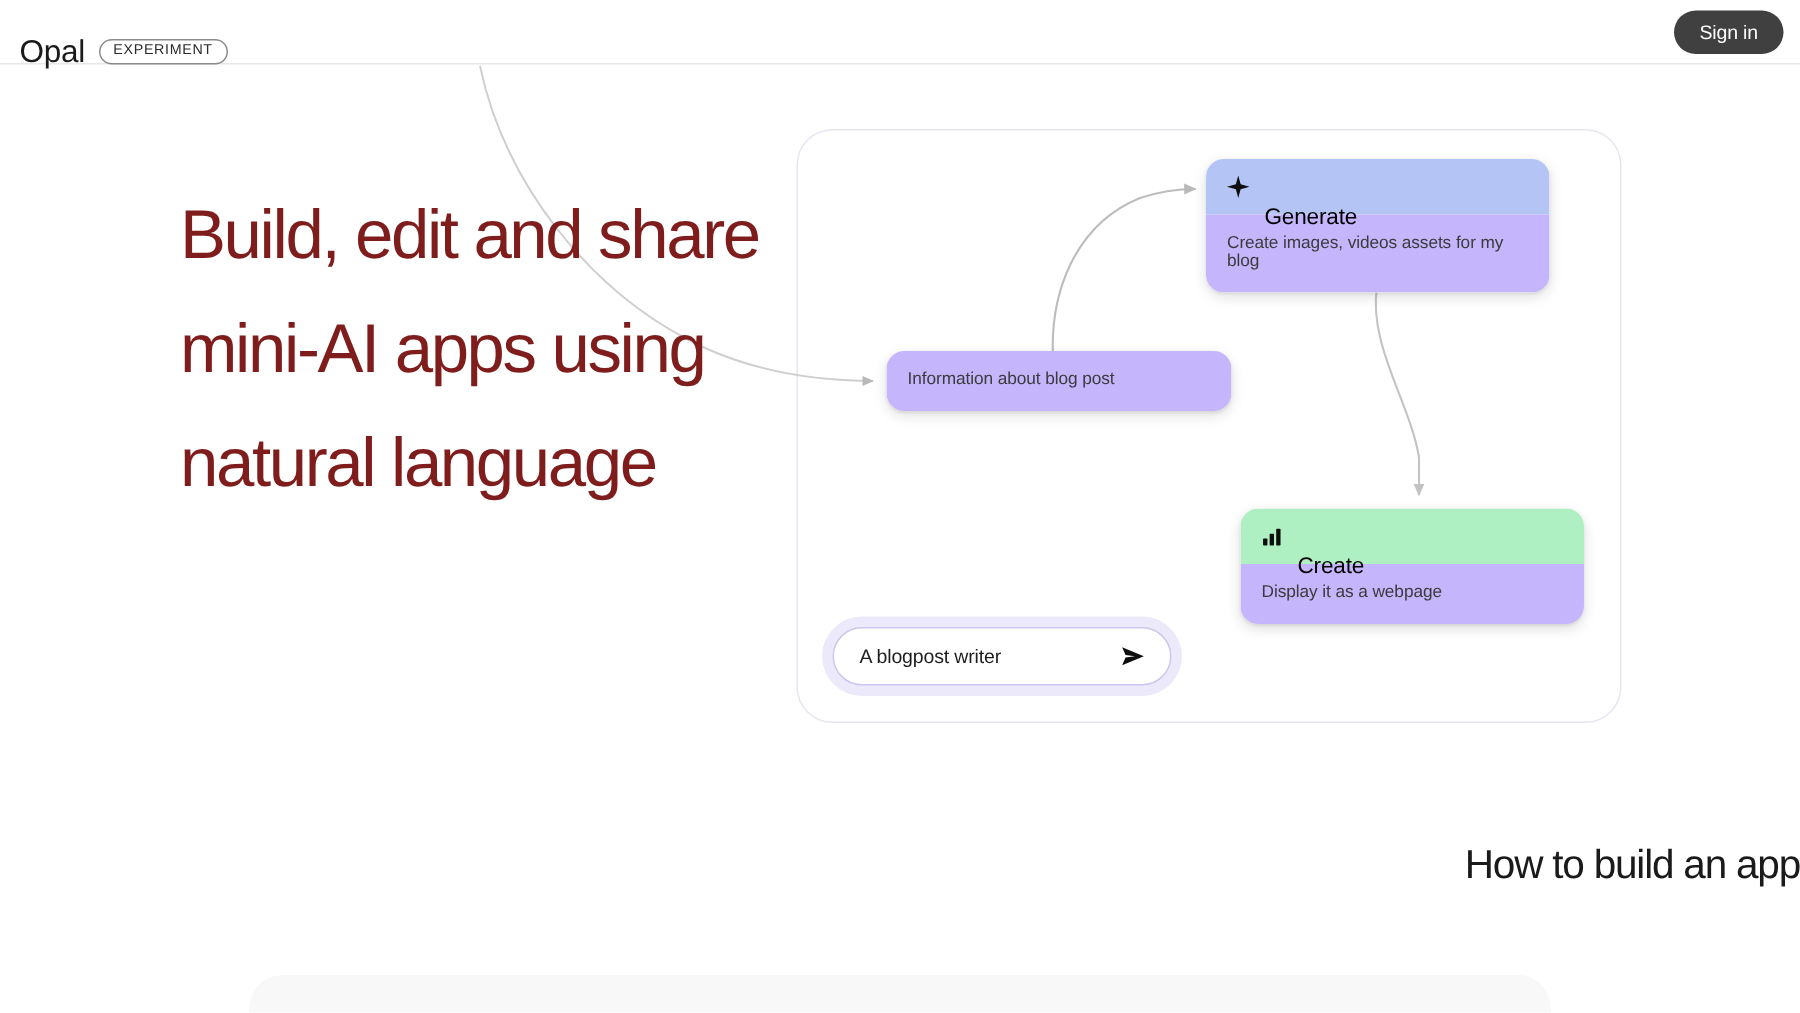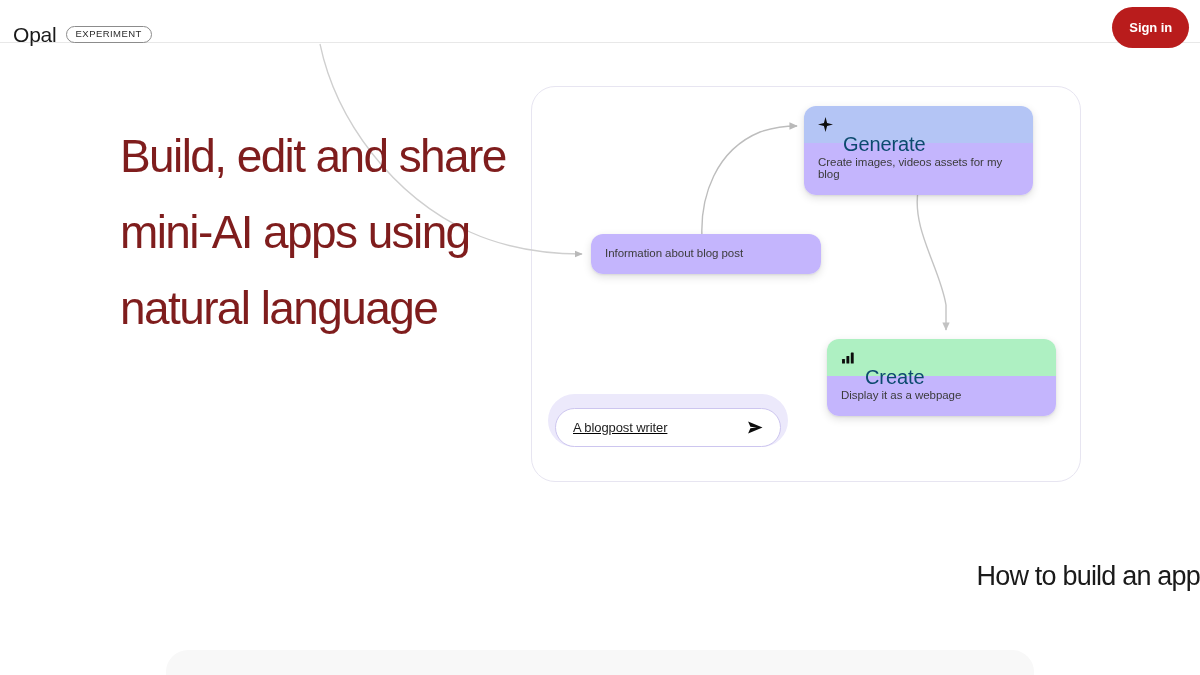--- a/index.html
+++ b/index.html
@@ -51,29 +51,29 @@
     padding: 2px 9px 3px;
     font-size: 9.5px;
     letter-spacing: 0.45px;
     color: #2b2b2b;
     line-height: 1;
   }
   .signin-btn {
     position: absolute;
     right: 11px;
     top: 7px;
-    background: #b91c1c;
+    background: #404040;
     color: #ffffff;
     border: none;
     border-radius: 999px;
-    height: 41px;
+    height: 29px;
     padding: 0 17px;
     font-size: 13px;
     font-family: inherit;
-    font-weight: 700;
+    font-weight: 400;
     cursor: pointer;
     letter-spacing: -0.1px;
   }
 
   
   .headline {
     position: absolute;
     left: 120px;
     top: 118px;
     width: 420px;
@@ -118,53 +118,52 @@
     z-index: 25;
   }
   .node-header {
     display: flex;
     align-items: center;
     gap: 10px;
     height: 37px;
     padding: 0 14px;
   }
   .node-title {
-    font-size: 20px;
+    font-size: 15px;
     font-weight: 500;
-    color: #0c4a6e;
+    color: #000000;
     letter-spacing: -0.1px;
     margin-top: 40px;
   }
   .node-body {
     background: #c4b5fd;
     padding: 13px 14px 15px;
     font-size: 11.5px;
     color: #3b3b3b;
     letter-spacing: -0.05px;
   }
   .node-icon { display: flex; align-items: center; }
 
   #node-generate { left: 804px; top: 106px; width: 229px; }
   #node-input    { left: 591px; top: 234px; width: 230px; }
   #node-output   { left: 827px; top: 339px; width: 229px; }
 
   
   .prompt-wrap {
     position: absolute;
     left: 548px;
-    top: 394px;
+    top: 411px;
     width: 240px;
     height: 53px;
     border-radius: 999px;
     background: #ece9fb;
     display: flex;
-    align-items: flex-end;
+    align-items: center;
     justify-content: center;
     z-index: 30;
-    text-decoration: underline;
   }
   .prompt-pill {
     width: 226px;
     height: 39px;
     border-radius: 999px;
     background: #ffffff;
     border: 1px solid #cdc6ef;
     display: flex;
     align-items: center;
     padding: 0 15px 0 17px;

